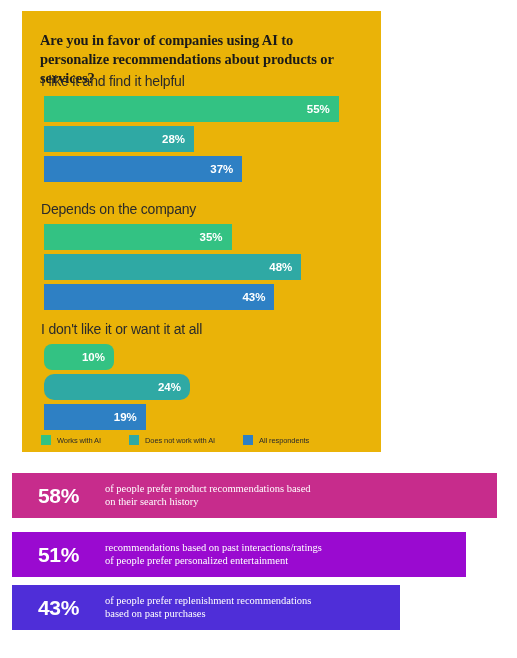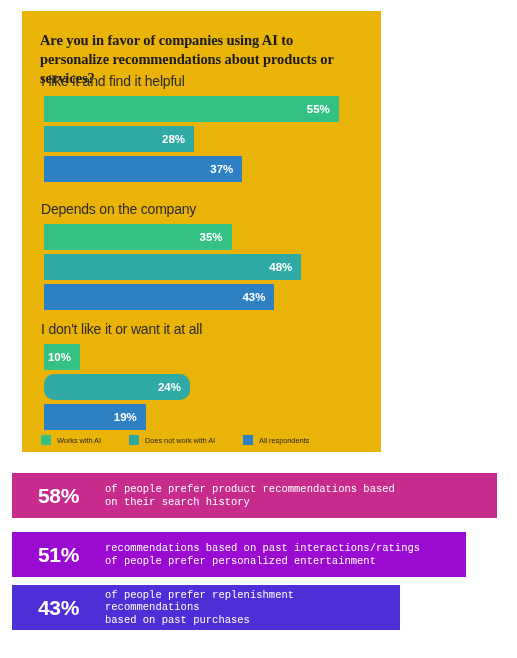--- a/index.html
+++ b/index.html
@@ -128,21 +128,21 @@
     font-weight: bold;
     font-size: 21px;
     color: #ffffff;
     width: 93px;
     text-align: center;
     flex: 0 0 auto;
     letter-spacing: -0.4px;
   }
 
   .stat-text {
-    font-family: Liberation Mono, monospace;
+    font-family: Liberation Serif, serif;
     font-size: 10.5px;
     line-height: 12.5px;
     color: #ffffff;
     flex: 1 1 auto;
     padding-right: 24px;
   }
   .stat-text span { display: block; }
 </style>
 </head>
 <body>
@@ -184,21 +184,21 @@
         </div>
         <div class="bar-row">
           <div class="bar" style="width: 230.48px; background: rgb(46, 128, 196);">
             <span class="bar-value">43%</span>
           </div>
         </div>
       </div>
       <div class="bar-group" style="top: 310px;">
         <div class="group-label">I don't like it or want it at all</div>
         <div class="bar-row">
-          <div class="bar" style="width: 36px; background: rgb(51, 194, 131);">
+          <div class="bar" style="width: 70px; background: rgb(51, 194, 131); border-radius: 8px;">
             <span class="bar-value">10%</span>
           </div>
         </div>
         <div class="bar-row">
           <div class="bar" style="width: 146px; background: rgb(47, 169, 164); border-radius: 10px;">
             <span class="bar-value">24%</span>
           </div>
         </div>
         <div class="bar-row">
           <div class="bar" style="width: 101.84px; background: rgb(46, 128, 196);">

